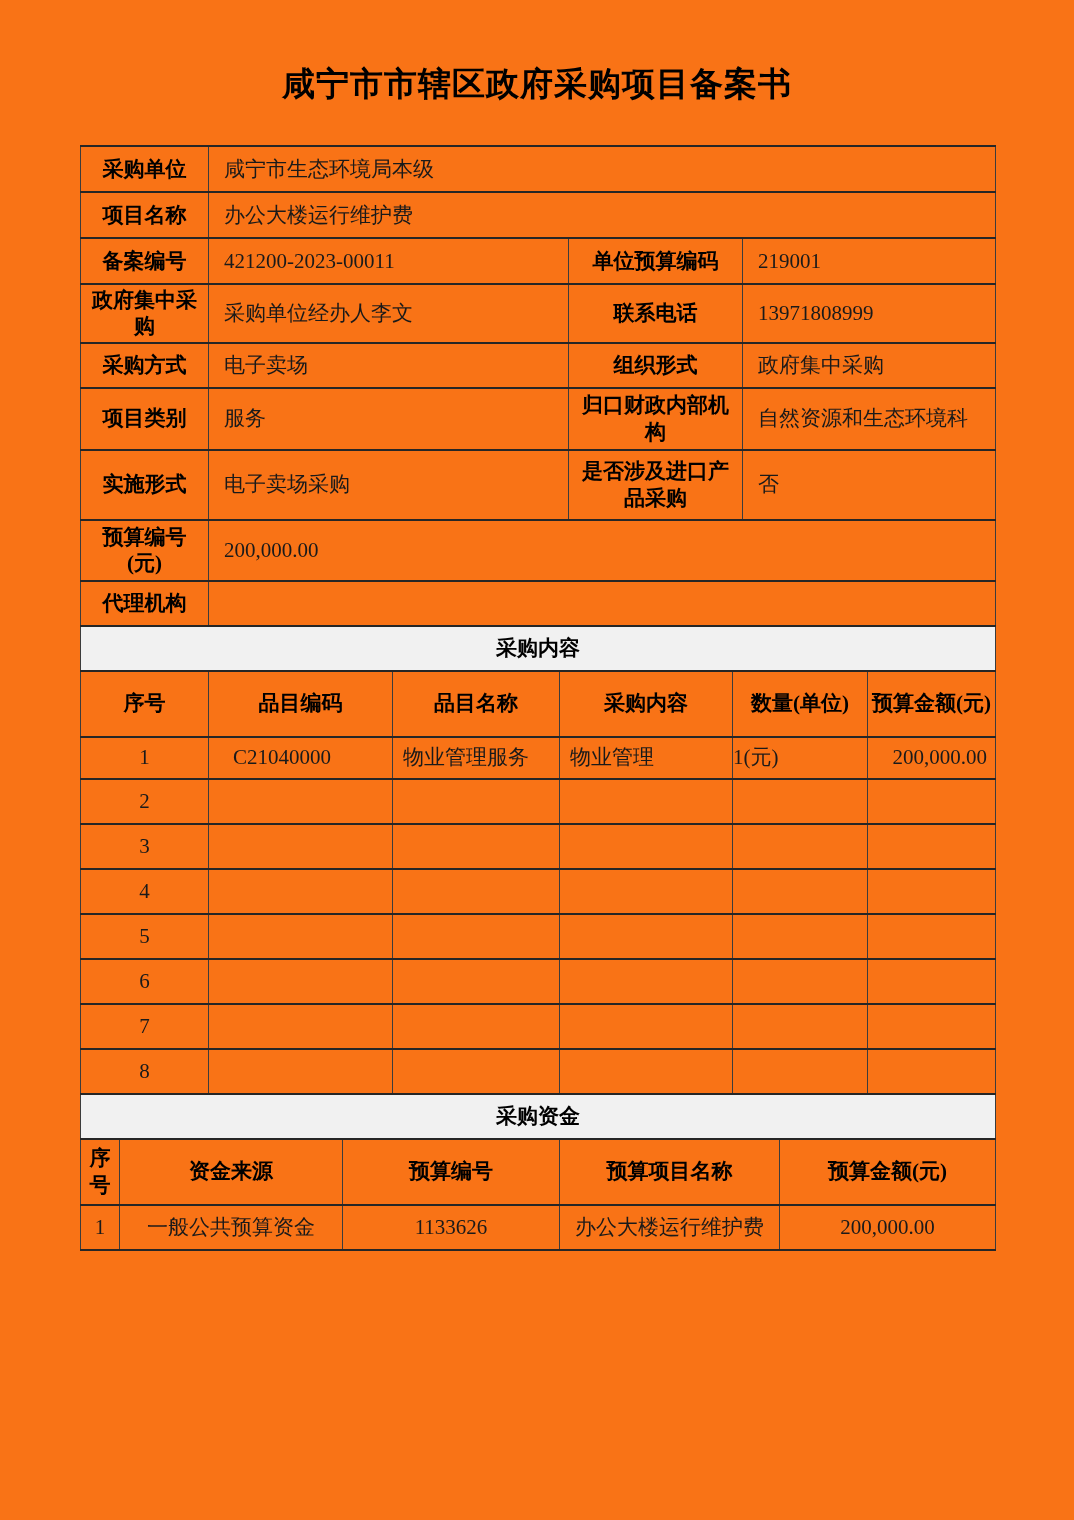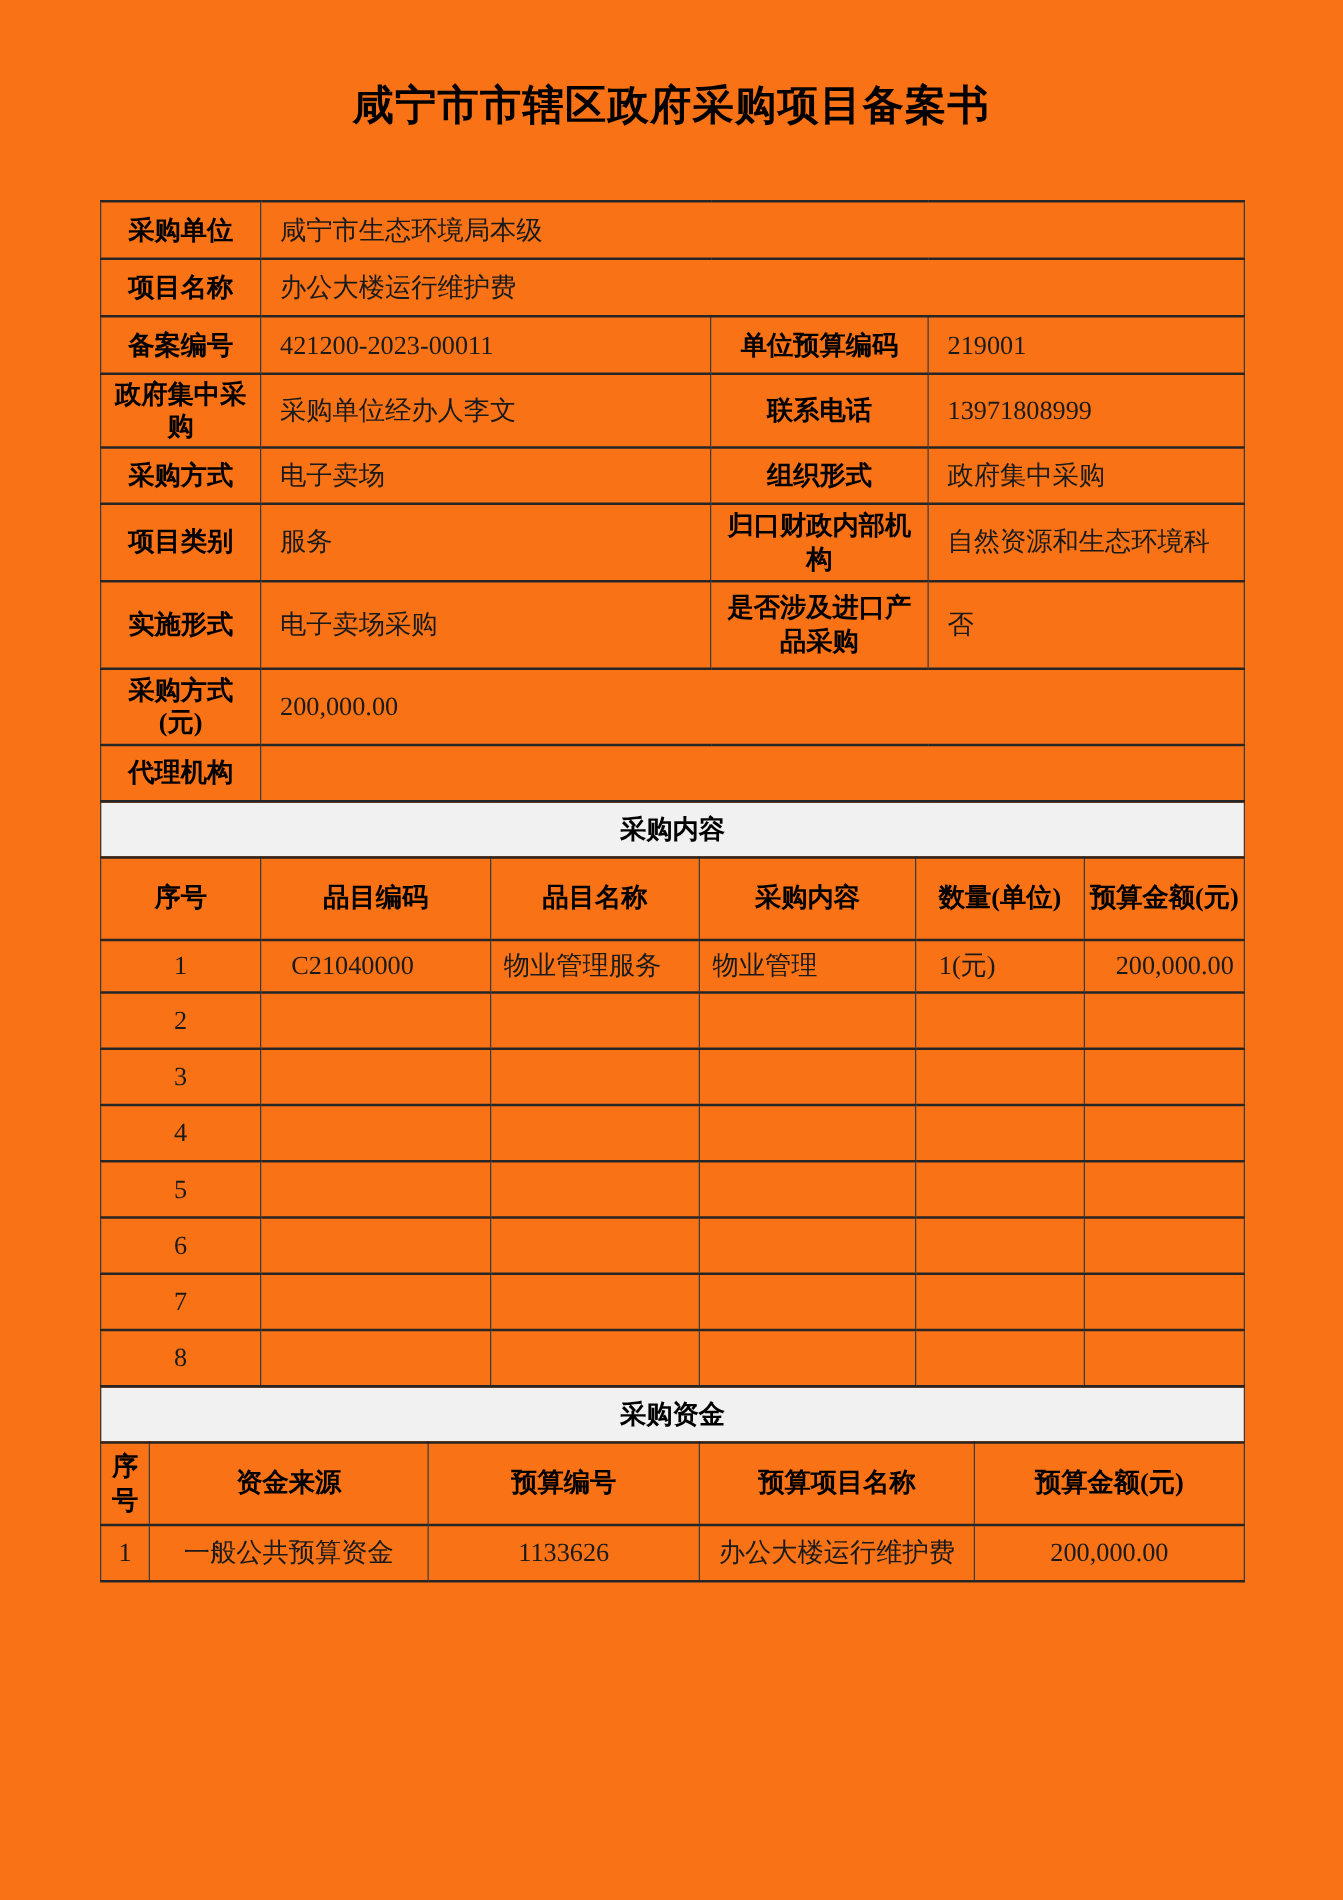--- a/index.html
+++ b/index.html
@@ -23,21 +23,21 @@
   }
   .doc{
     width:915px;
     margin-left:80px;
   }
   table{
     border-collapse:collapse;
     table-layout:fixed;
     width:915px;
   }
-  .tbl-a{margin-top:53px;}
+  .tbl-a{margin-top:38px;}
   .tbl-b,.tbl-c{margin-top:-2px;}
   td{
     border-left:1px solid #3c3c3c;
     border-right:1px solid #3c3c3c;
     border-top:2px solid #262626;
     border-bottom:2px solid #262626;
     font-size:21px;
     line-height:1.25;
     padding:2px 4px;
     overflow:hidden;
@@ -126,21 +126,21 @@
         <td class="lbl">归口财政内部机构</td>
         <td class="val">自然资源和生态环境科</td>
       </tr>
       <tr>
         <td class="lbl" style="height:64px">实施形式</td>
         <td class="val">电子卖场采购</td>
         <td class="lbl">是否涉及进口产品采购</td>
         <td class="val">否</td>
       </tr>
       <tr>
-        <td class="lbl" style="height:55px">采购方式(元)</td>
+        <td class="lbl" style="height:55px">预算编号(元)</td>
         <td class="val" colspan="3">200,000.00</td>
       </tr>
       <tr>
         <td class="lbl" style="height:39px">代理机构</td>
         <td class="val" colspan="3"></td>
       </tr>
     </tbody>
       </table>
 
     <table class="tbl-b">
@@ -162,21 +162,21 @@
         <td class="hdr">品目名称</td>
         <td class="hdr">采购内容</td>
         <td class="hdr">数量(单位)</td>
         <td class="hdr">预算金额(元)</td>
       </tr>
       <tr>
         <td class="center" style="height:36px">1</td>
         <td class="val" style="padding-left:24px">C21040000</td>
         <td class="val" style="padding-left:10px">物业管理服务</td>
         <td class="val" style="padding-left:10px">物业管理</td>
-        <td class="val" style="padding-left:18px">1(元)</td>
+        <td class="val" style="padding-left:0">1(元)</td>
         <td class="right">200,000.00</td>
       </tr>
       <tr>
         <td class="center" style="height:39px">2</td>
         <td></td>
             <td></td>
             <td></td>
             <td></td>
             <td></td>
       </tr>

